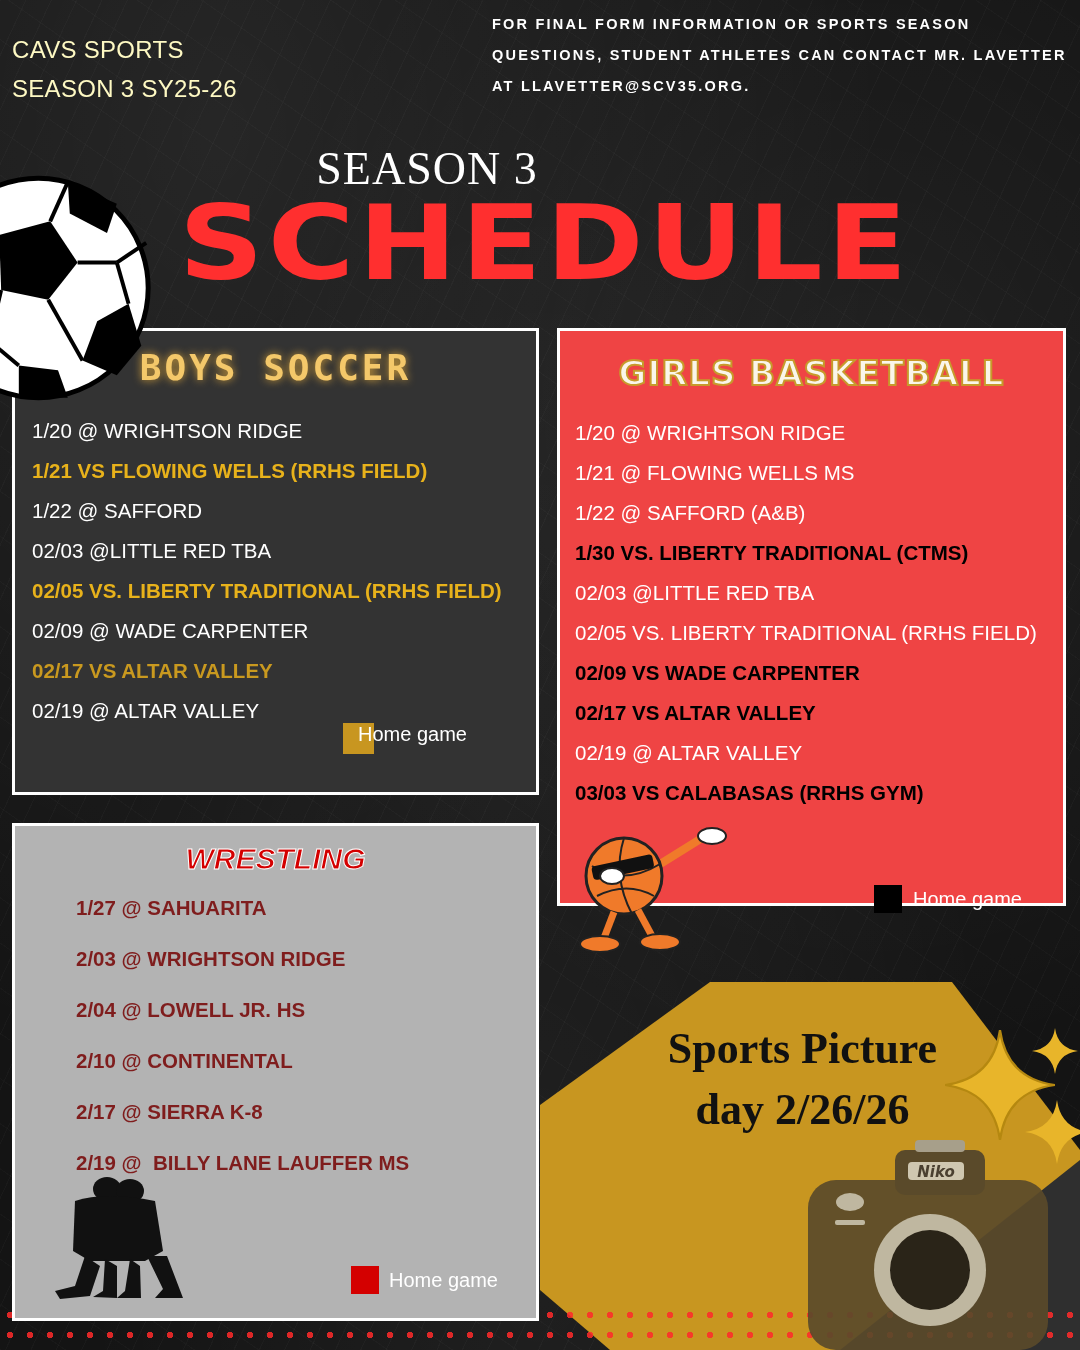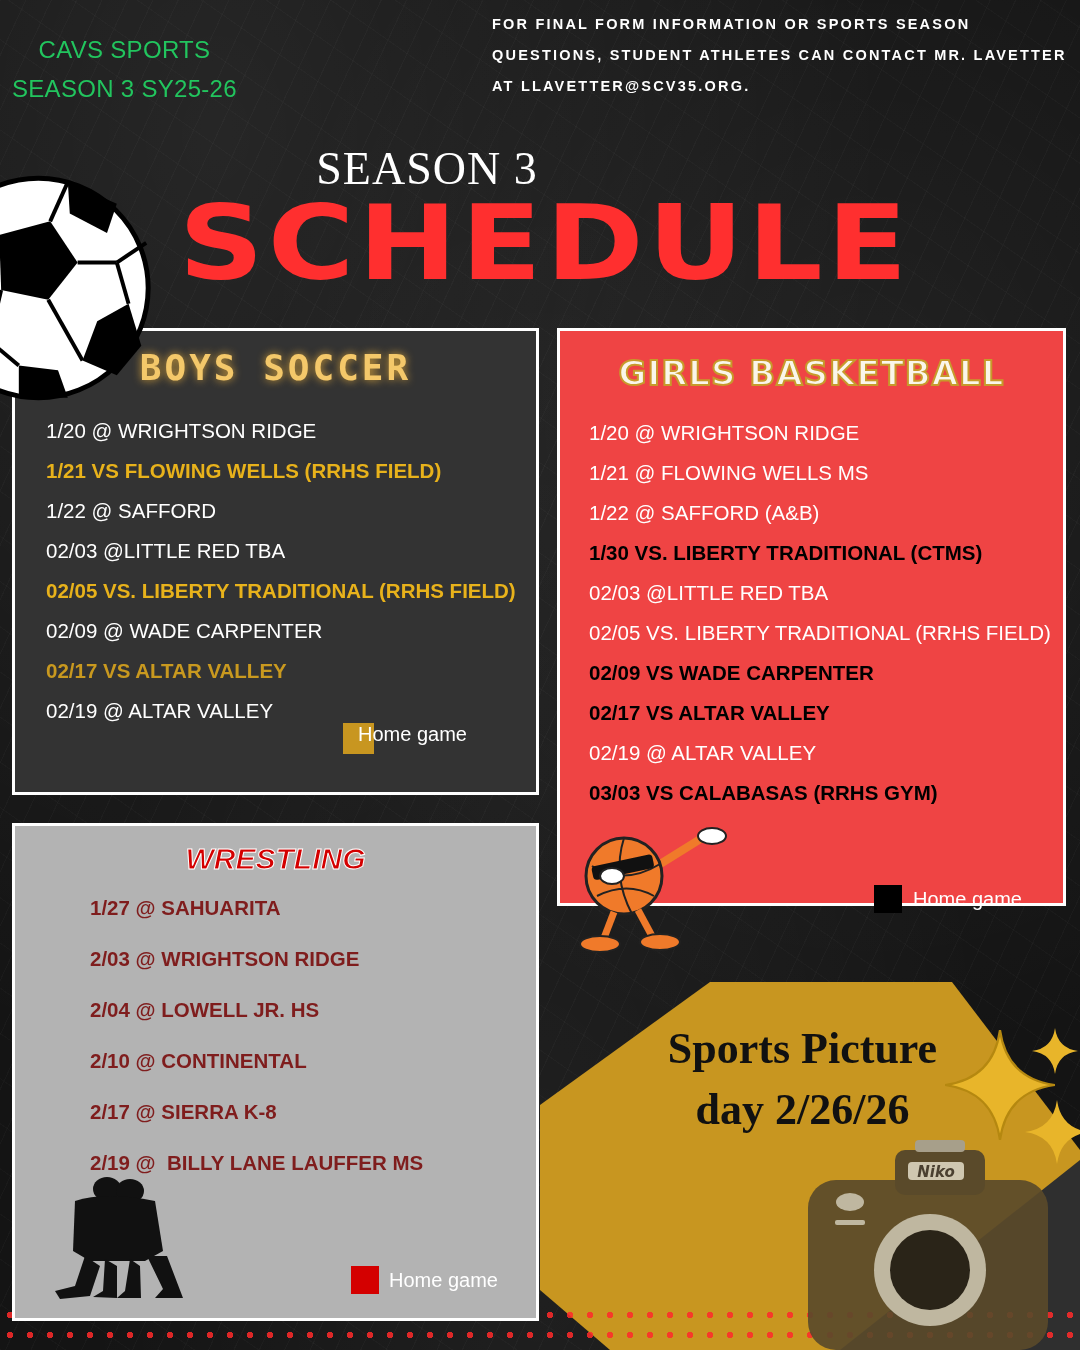--- a/index.html
+++ b/index.html
@@ -8,33 +8,33 @@
       radial-gradient(ellipse at 20% 10%, rgba(255,255,255,0.08), transparent 55%),
       radial-gradient(ellipse at 80% 30%, rgba(255,255,255,0.06), transparent 50%),
       radial-gradient(ellipse at 50% 90%, rgba(255,255,255,0.05), transparent 60%),
       repeating-linear-gradient(115deg, rgba(255,255,255,0.025) 0 1px, transparent 1px 23px),
       repeating-linear-gradient(35deg, rgba(255,255,255,0.02) 0 1px, transparent 1px 37px),
       #141414;}
   .dots{position:absolute;left:0;bottom:0;width:1080px;height:45px;
       background-image:radial-gradient(circle, #ff2a2a 3px, transparent 3.5px);
       background-size:20px 20px;opacity:.85;}
   .gold-poly{position:absolute;left:0;top:0;width:1080px;height:1350px;}
-  .top-left{position:absolute;left:12px;top:30px;color:#22c55e;font-size:24px;line-height:39px;letter-spacing:.3px;text-align:center;}
+  .top-left{position:absolute;left:12px;top:30px;color:#fef9c3;font-size:24px;line-height:39px;letter-spacing:.3px;}
   .top-right{position:absolute;left:492px;top:9px;width:580px;color:#fff;font-size:14.5px;font-weight:bold;letter-spacing:2.2px;line-height:31px;text-transform:uppercase;}
   .season3{position:absolute;left:0;width:854px;top:142px;text-align:center;color:#fff;font-family:"Liberation Serif",serif;font-size:46px;letter-spacing:1px;}
   .schedule{position:absolute;left:140px;top:190px;width:810px;text-align:center;color:#ff2f2f;font-family:"DejaVu Sans",sans-serif;font-weight:bold;font-size:118px;letter-spacing:4px;line-height:120px;transform:scaleY(0.88);transform-origin:top;}
   .panel{position:absolute;box-sizing:border-box;border:3px solid #fff;}
   .soccer{left:12px;top:328px;width:527px;height:467px;background:#333;}
   .bball{left:557px;top:328px;width:509px;height:578px;background:#ef4444;}
   .wrest{left:12px;top:823px;width:527px;height:498px;background:#b3b3b3;}
   .title-soccer{position:absolute;left:0;right:0;top:16px;text-align:center;color:#f4c86a;font-family:"DejaVu Sans Mono",monospace;font-weight:bold;font-size:36px;letter-spacing:3px;text-shadow:0 0 8px rgba(255,190,60,.8);}
   .title-bball{position:absolute;left:0;right:0;top:22px;text-align:center;color:#faf6ea;font-family:"DejaVu Sans",sans-serif;font-weight:bold;font-size:34px;letter-spacing:1px;-webkit-text-stroke:2px #c79a2b;}
   .title-wrest{position:absolute;left:0;right:0;top:16px;text-align:center;color:#d40000;font-family:"Liberation Sans",sans-serif;font-weight:bold;font-style:italic;font-size:30px;-webkit-text-stroke:1px #fff;}
   .games{position:absolute;margin:0;padding:0;list-style:none;}
-  .games li{font-size:20.5px;white-space:nowrap;margin-left:14px;}
+  .games li{font-size:20.5px;white-space:nowrap;}
   .soccer .games{left:17px;top:80px;}
   .soccer .games li{line-height:40px;color:#fff;}
   .soccer .games li.home{color:#e8b21b;font-weight:bold;}
   .soccer .games li.home.dim{color:#c9991f;}
   .bball .games{left:15px;top:82px;}
   .bball .games li{line-height:40px;color:#fff;}
   .bball .games li.home{color:#000;font-weight:bold;}
   .wrest .games{left:61px;top:56px;}
   .wrest .games li{line-height:51px;color:#7f1d1d;font-weight:bold;}
   .legend{position:absolute;display:flex;align-items:center;color:#fff;font-size:20px;}

